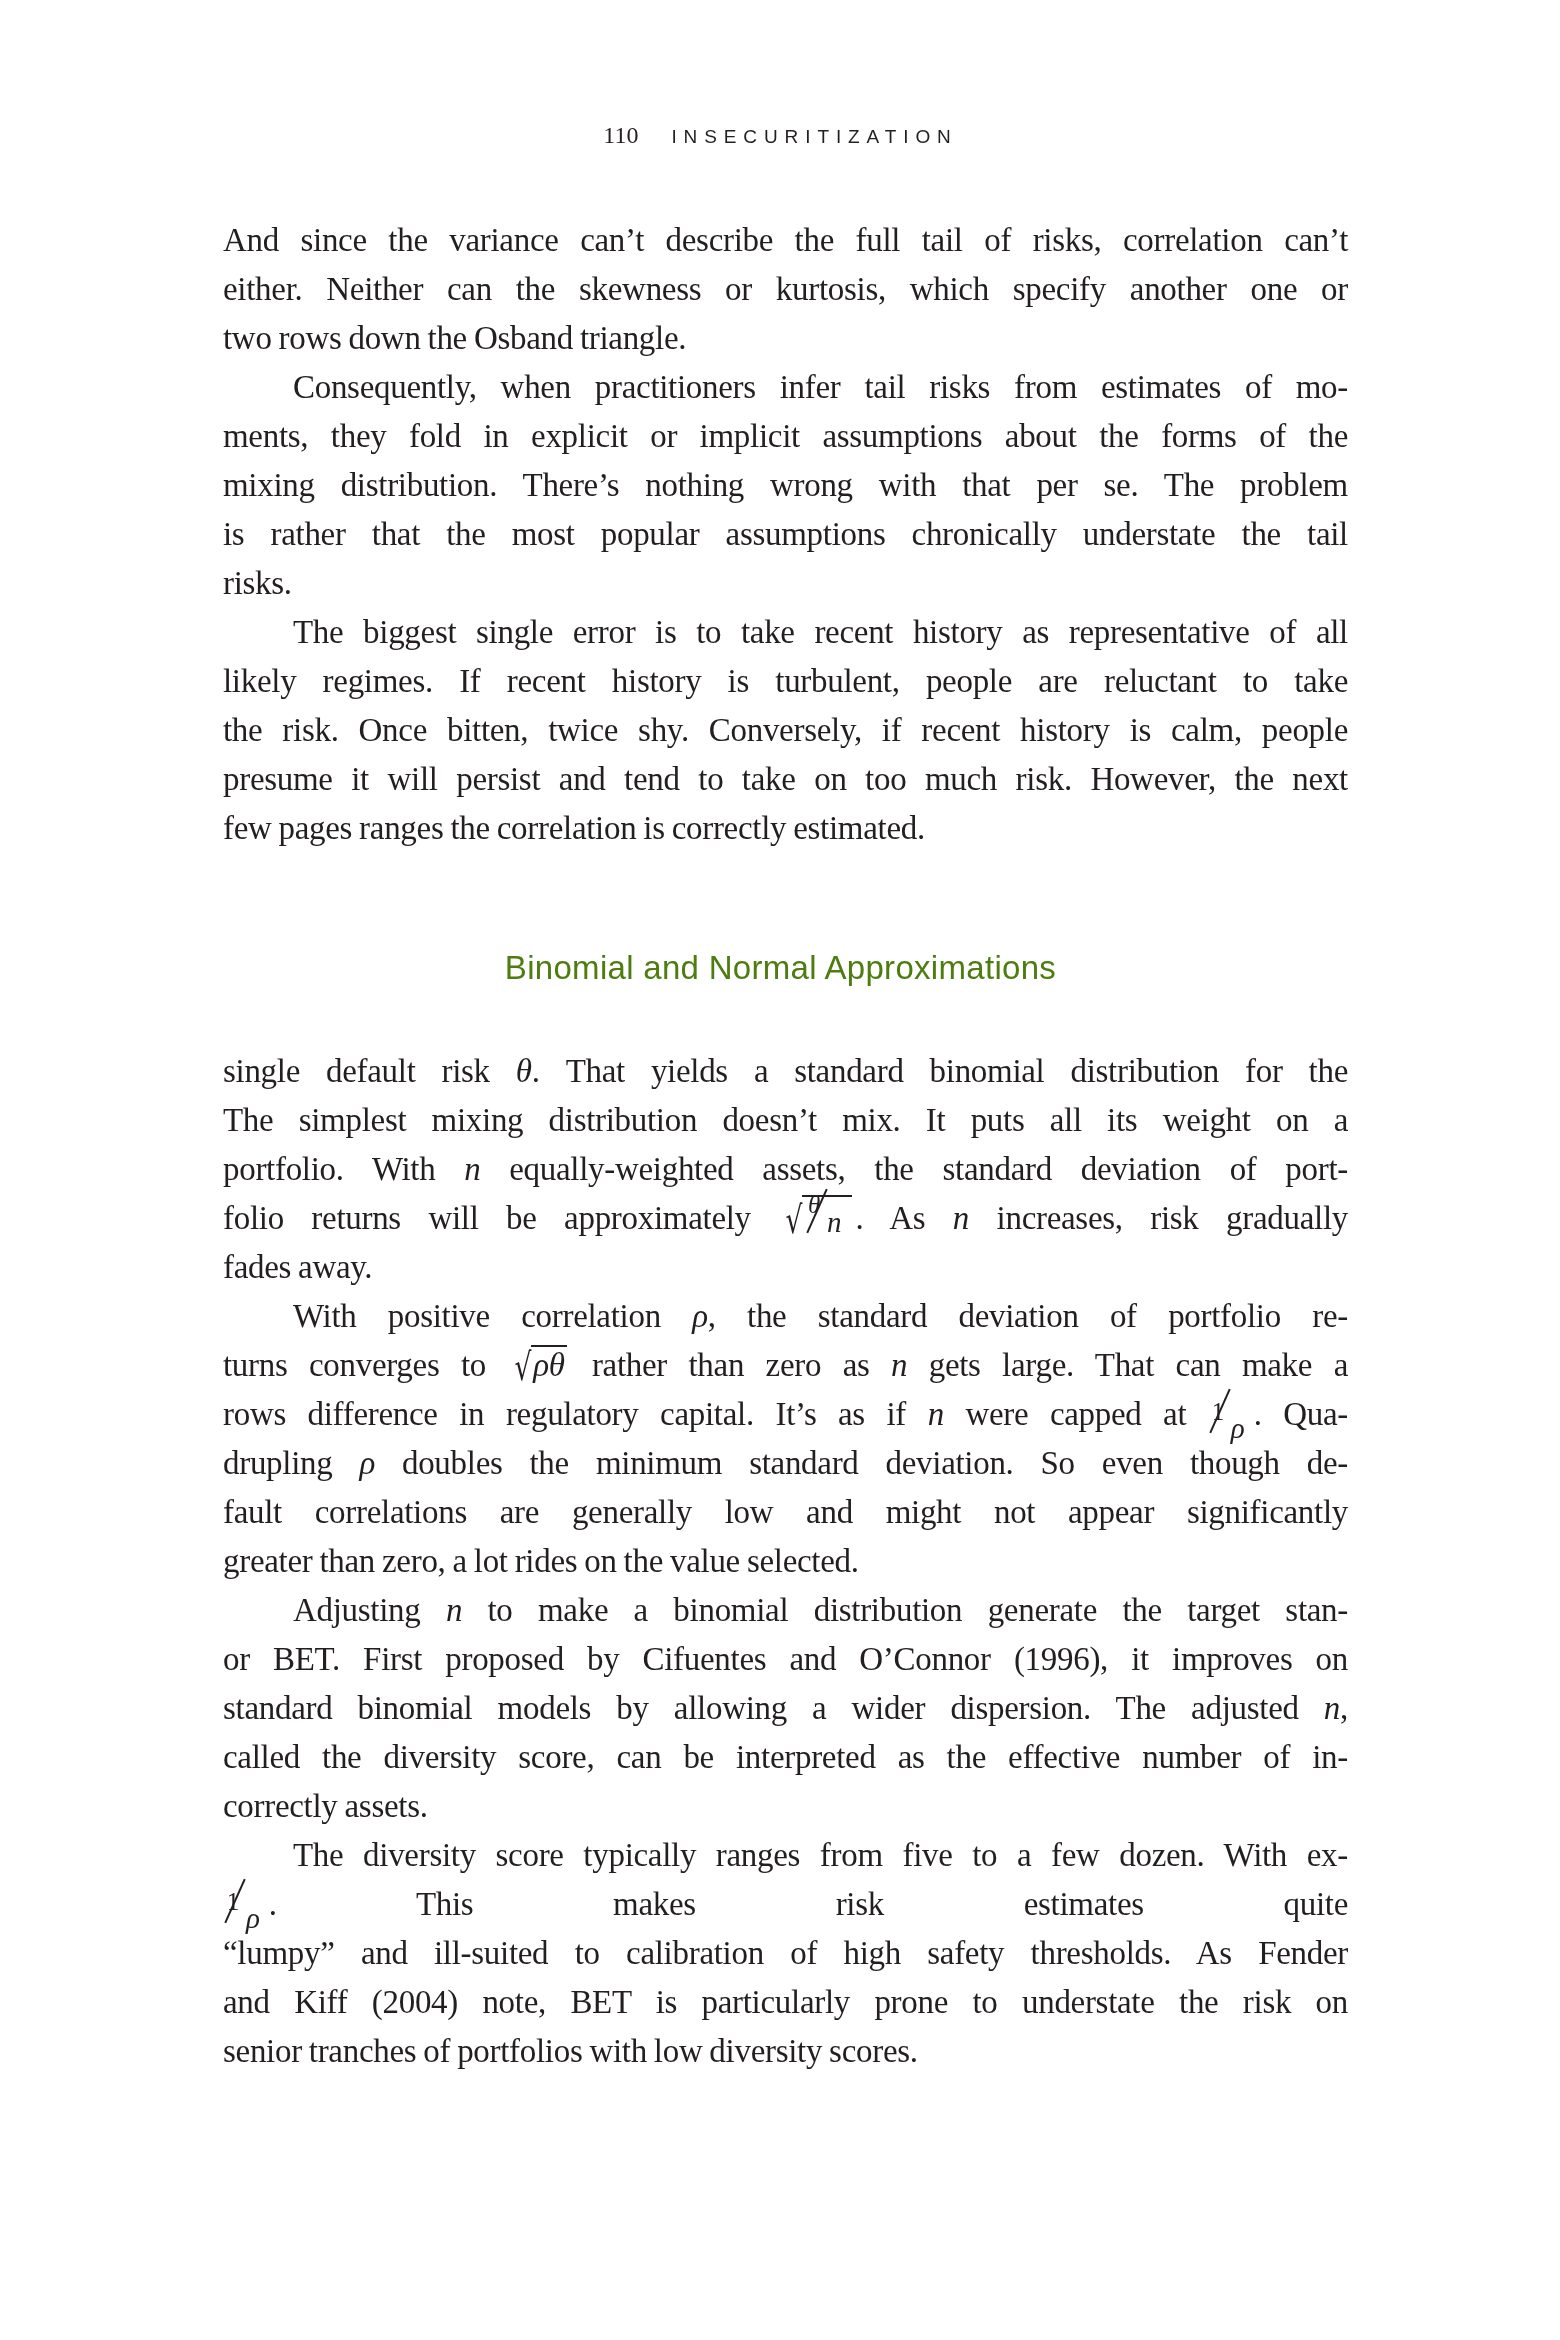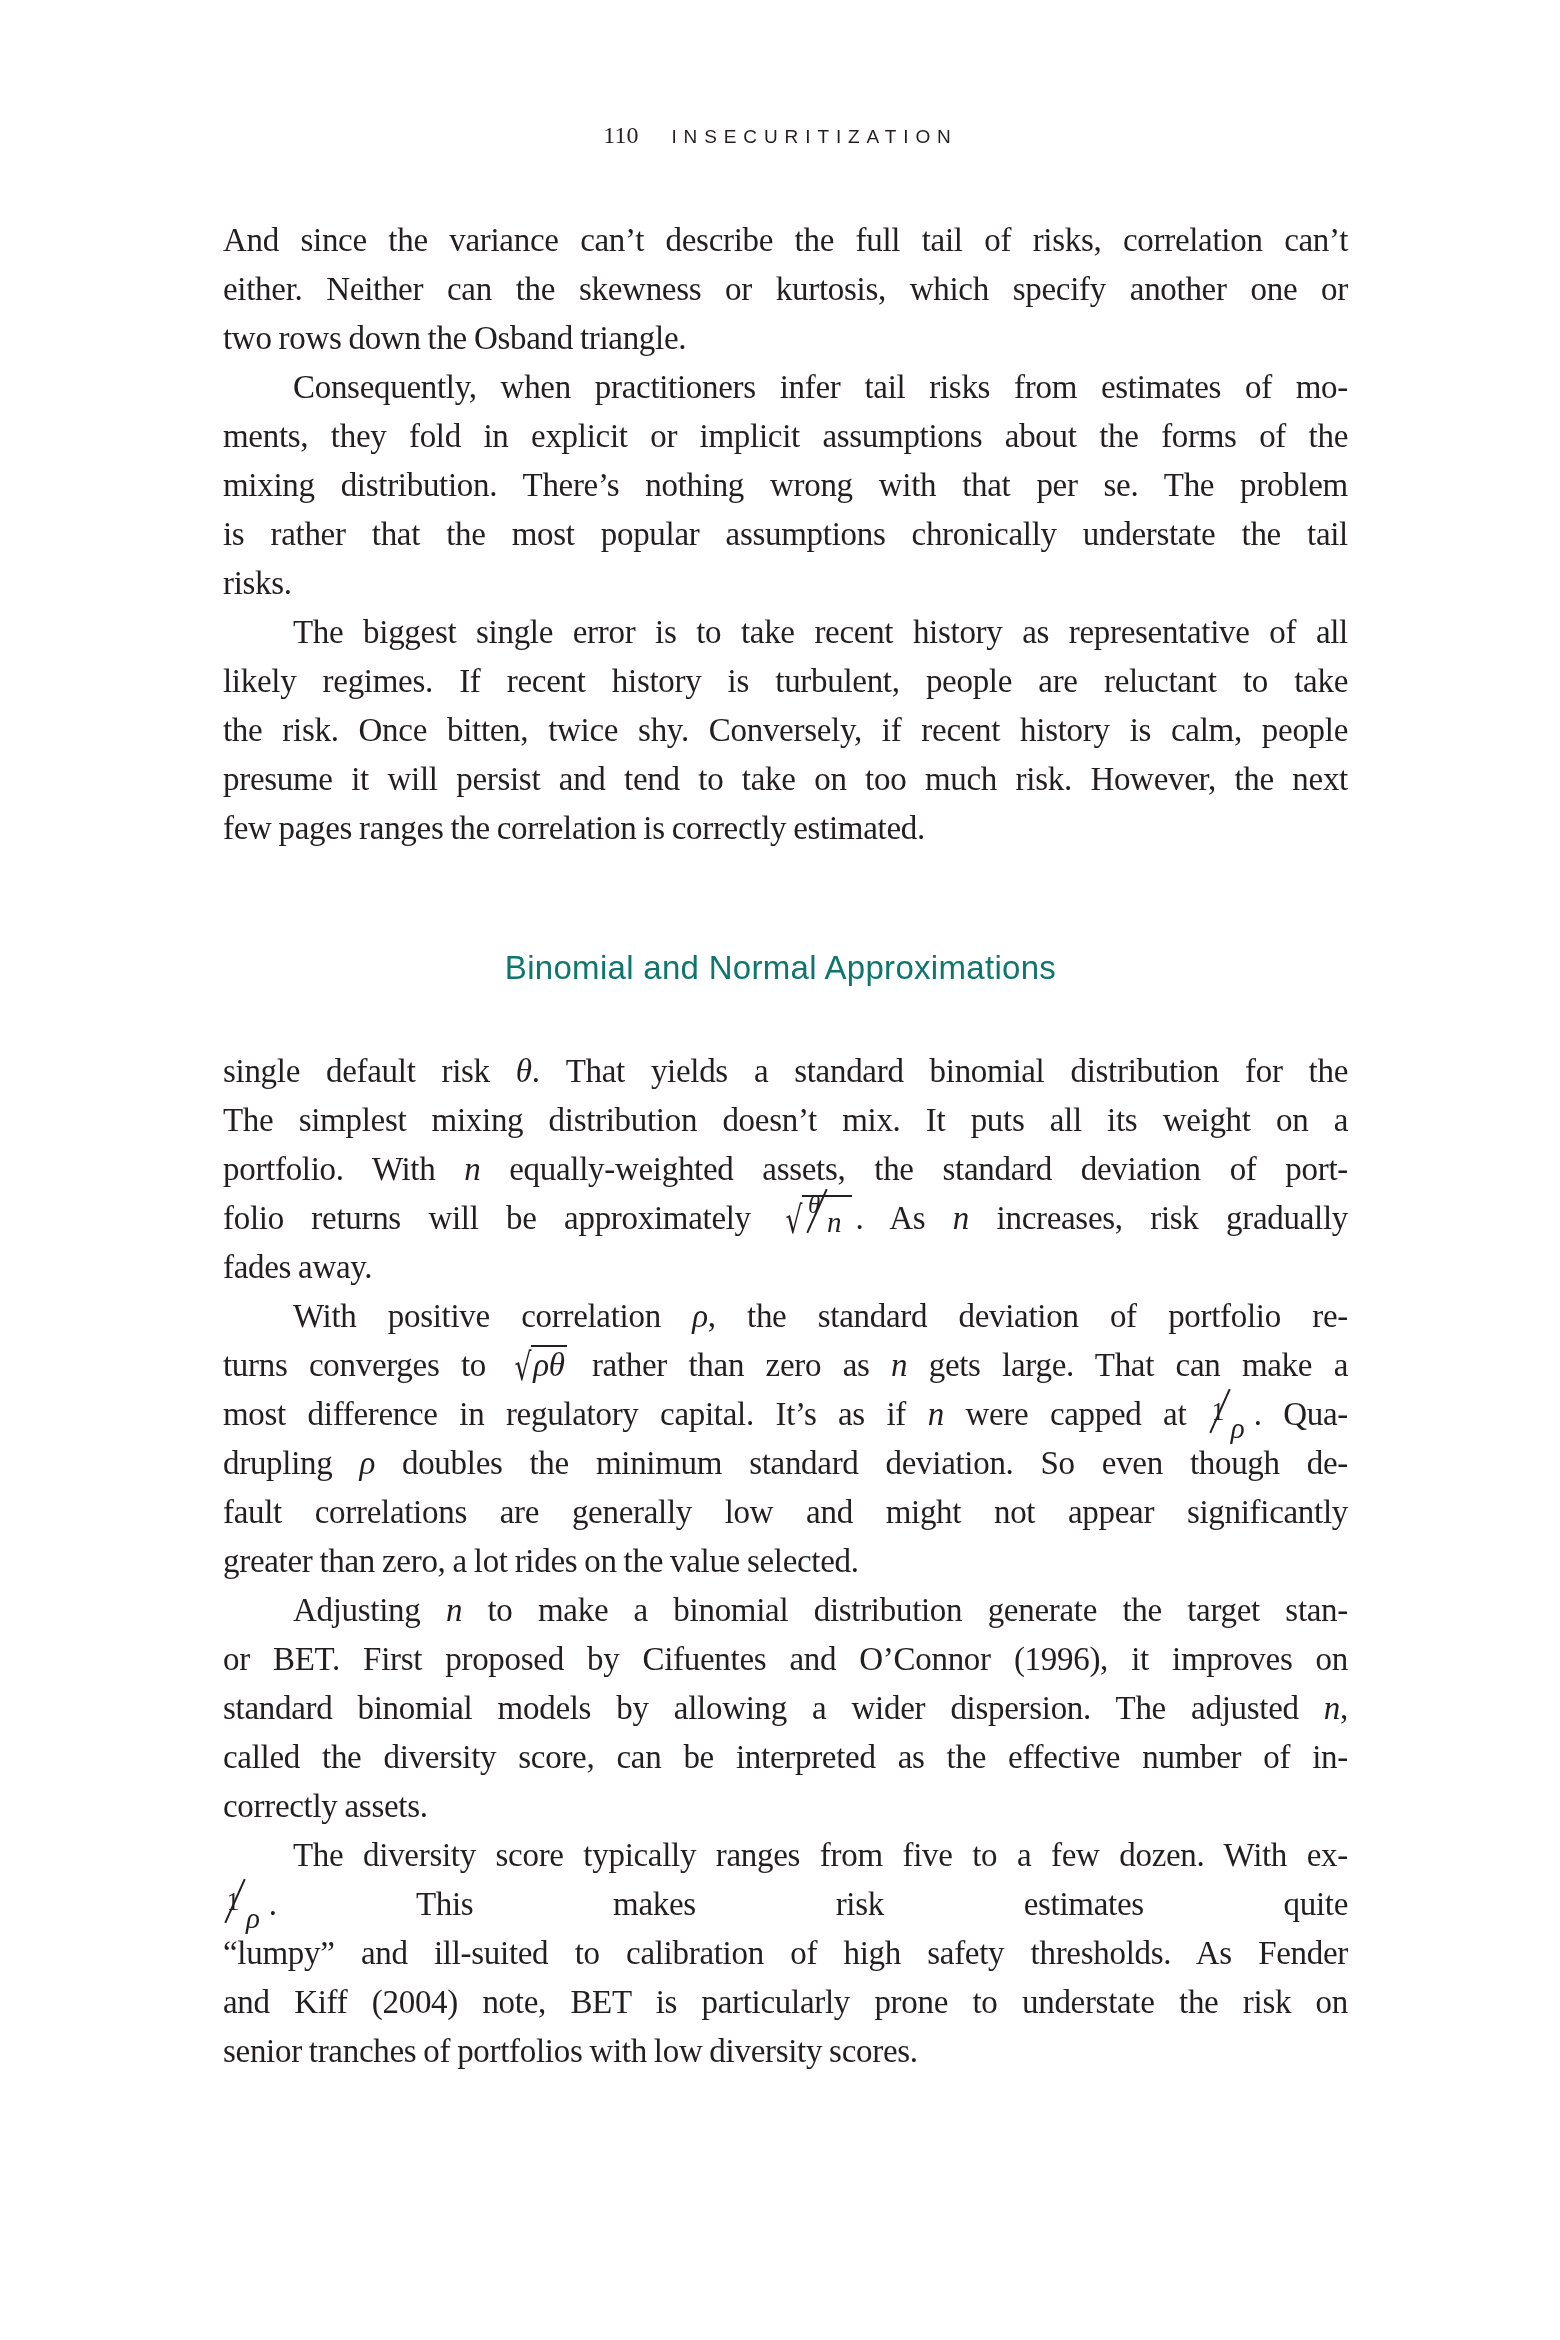--- a/index.html
+++ b/index.html
@@ -4,21 +4,21 @@
 <style>
   html, body { margin: 0; padding: 0; background: #ffffff; }
   body { width: 1561px; height: 2341px; position: relative; overflow: hidden; color: #231f20; }
   .runhead { position: absolute; top: 122px; left: 0; width: 1561px; text-align: center; white-space: nowrap; }
   .runhead .pg { font-family: "Liberation Serif", serif; font-size: 24px; display: inline-block; margin-right: 29px; vertical-align: baseline; }
   .runhead .ttl { font-family: "Liberation Sans", sans-serif; font-size: 19px; letter-spacing: 6.9px; display: inline-block; vertical-align: baseline; }
   .block { position: absolute; left: 223px; width: 1125px; font-family: "Liberation Serif", serif; font-size: 33px; line-height: 49px; }
   .line { height: 49px; white-space: nowrap; text-align: justify; text-align-last: justify; word-spacing: -1px; letter-spacing: -0.3px; overflow: visible; }
   .line.last { text-align: right; text-align-last: left; }
   .line.indent { padding-left: 70px; }
-  .heading { position: absolute; top: 949px; left: 0; width: 1561px; text-align: center; font-family: "Liberation Sans", sans-serif; font-size: 33px; color: #0f766e; letter-spacing: 0.3px; }
+  .heading { position: absolute; top: 949px; left: 0; width: 1561px; text-align: center; font-family: "Liberation Sans", sans-serif; font-size: 33px; color: #4d7c0f; letter-spacing: 0.3px; }
   .it { font-style: italic; }
   .sqrt { display: inline-block; white-space: nowrap; vertical-align: baseline; margin: 0 3.8px; }
   .sqrt .rad { font-style: normal; font-family: "DejaVu Sans", sans-serif; font-size: 38px; display: inline-block; transform: scaleX(0.7); margin-right: -3.8px; vertical-align: -3.8px; }
   .sqrt .rbody { display: inline-block; border-top: 2.4px solid #231f20; padding: 0 1.9px; line-height: 36px; font-style: italic; font-family: "Liberation Serif", serif; }
   .frac { display: inline-block; position: relative; width: 42px; height: 38px; vertical-align: -9.6px; font-family: "Liberation Serif", serif; margin: 0 1.9px; }
   .frac .num { position: absolute; left: 1.9px; top: -9.6px; font-size: 25px; font-style: normal; }
   .frac .den { position: absolute; left: 21px; top: 7.6px; font-size: 29px; font-style: italic; }
   .frac .slash { position: absolute; left: 9.6px; top: -9.6px; width: 1.9px; height: 48px; background: #231f20; transform: rotate(24deg); }
 </style>
 </head>
@@ -57,21 +57,21 @@
     <div>
       <div class="line"><span>single default risk </span><span class="it">θ</span><span>. That yields a standard binomial distribution for the</span></div>
       <div class="line"><span>The simplest mixing distribution doesn’t mix. It puts all its weight on a</span></div>
       <div class="line"><span>portfolio. With </span><span class="it">n</span><span> equally-weighted assets, the standard deviation of port-</span></div>
       <div class="line"><span>folio returns will be approximately </span><span class="sqrt"><span class="rad">√</span><span class="rbody"><span class="frac" style="vertical-align: -5.7px;"><span class="num" style="font-style: italic;">θ</span><span class="slash"></span><span class="den">n</span></span></span></span><span>. As </span><span class="it">n</span><span> increases, risk gradually</span></div>
       <div class="line last"><span>fades away.</span></div>
     </div>
     <div>
       <div class="line indent"><span>With positive correlation </span><span class="it">ρ</span><span>, the standard deviation of portfolio re-</span></div>
       <div class="line"><span>turns converges to </span><span class="sqrt"><span class="rad">√</span><span class="rbody">ρθ</span></span><span> rather than zero as </span><span class="it">n</span><span> gets large. That can make a</span></div>
-      <div class="line"><span>most difference in regulatory capital. It’s as if </span><span class="it">n</span><span> were capped at </span><span class="frac"><span class="num">1</span><span class="slash"></span><span class="den">ρ</span></span><span>. Qua-</span></div>
+      <div class="line"><span>rows difference in regulatory capital. It’s as if </span><span class="it">n</span><span> were capped at </span><span class="frac"><span class="num">1</span><span class="slash"></span><span class="den">ρ</span></span><span>. Qua-</span></div>
       <div class="line"><span>drupling </span><span class="it">ρ</span><span> doubles the minimum standard deviation. So even though de-</span></div>
       <div class="line"><span>fault correlations are generally low and might not appear significantly</span></div>
       <div class="line last"><span>greater than zero, a lot rides on the value selected.</span></div>
     </div>
     <div>
       <div class="line indent"><span>Adjusting </span><span class="it">n</span><span> to make a binomial distribution generate the target stan-</span></div>
       <div class="line"><span>or BET. First proposed by Cifuentes and O’Connor (1996), it improves on</span></div>
       <div class="line"><span>standard binomial models by allowing a wider dispersion. The adjusted </span><span class="it">n</span><span>,</span></div>
       <div class="line"><span>called the diversity score, can be interpreted as the effective number of in-</span></div>
       <div class="line last"><span>correctly assets.</span></div>

